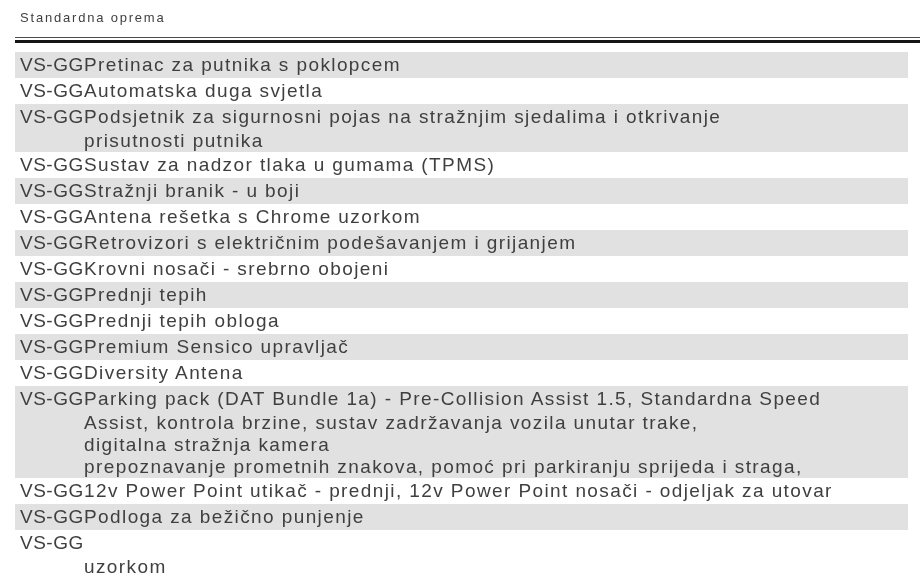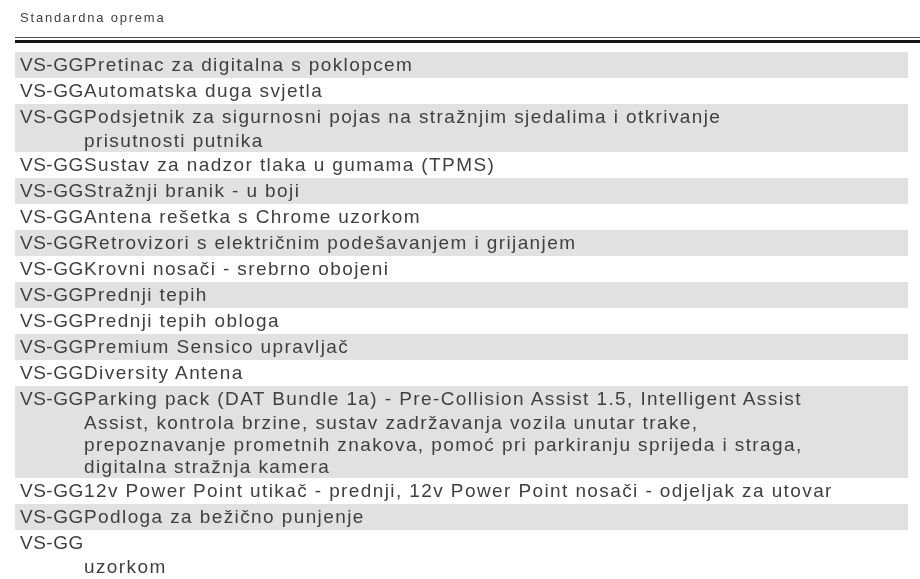--- a/index.html
+++ b/index.html
@@ -46,21 +46,21 @@
 
 <main>
   <div class="title">Standardna oprema</div>
 
   <div class="divider">
     <div class="bar"></div>
   </div>
 
   <div class="equip-table">
       <div class="row shaded">
-        <div class="line first"><span class="prefix">VS-GG</span><span class="txt">Pretinac za digitalna s poklopcem</span></div>
+        <div class="line first"><span class="prefix">VS-GG</span><span class="txt">Pretinac za putnika s poklopcem</span></div>
       </div>
       <div class="row">
         <div class="line first"><span class="prefix">VS-GG</span><span class="txt">Automatska duga svjetla</span></div>
       </div>
       <div class="row shaded">
         <div class="line first"><span class="prefix">VS-GG</span><span class="txt">Podsjetnik za sigurnosni pojas na stražnjim sjedalima i otkrivanje</span></div>
         <div class="line cont"><span class="txt">prisutnosti putnika</span></div>
       </div>
       <div class="row">
         <div class="line first"><span class="prefix">VS-GG</span><span class="txt">Sustav za nadzor tlaka u gumama (TPMS)</span></div>
@@ -83,24 +83,24 @@
       <div class="row">
         <div class="line first"><span class="prefix">VS-GG</span><span class="txt">Prednji tepih obloga</span></div>
       </div>
       <div class="row shaded">
         <div class="line first"><span class="prefix">VS-GG</span><span class="txt">Premium Sensico upravljač</span></div>
       </div>
       <div class="row">
         <div class="line first"><span class="prefix">VS-GG</span><span class="txt">Diversity Antena</span></div>
       </div>
       <div class="row shaded">
-        <div class="line first"><span class="prefix">VS-GG</span><span class="txt">Parking pack (DAT Bundle 1a) - Pre-Collision Assist 1.5, Intelligent Assist</span></div>
+        <div class="line first"><span class="prefix">VS-GG</span><span class="txt">Parking pack (DAT Bundle 1a) - Pre-Collision Assist 1.5, Standardna Speed</span></div>
         <div class="line cont"><span class="txt">Assist, kontrola brzine, sustav zadržavanja vozila unutar trake,</span></div>
+        <div class="line cont"><span class="txt">digitalna stražnja kamera</span></div>
         <div class="line cont"><span class="txt">prepoznavanje prometnih znakova, pomoć pri parkiranju sprijeda i straga,</span></div>
-        <div class="line cont"><span class="txt">digitalna stražnja kamera</span></div>
       </div>
       <div class="row">
         <div class="line first"><span class="prefix">VS-GG</span><span class="txt">12v Power Point utikač - prednji, 12v Power Point nosači - odjeljak za utovar</span></div>
       </div>
       <div class="row shaded">
         <div class="line first"><span class="prefix">VS-GG</span><span class="txt">Podloga za bežično punjenje</span></div>
       </div>
       <div class="row">
         <div class="line first"><span class="prefix">VS-GG</span></div>
         <div class="line cont"><span class="txt">uzorkom</span></div>

